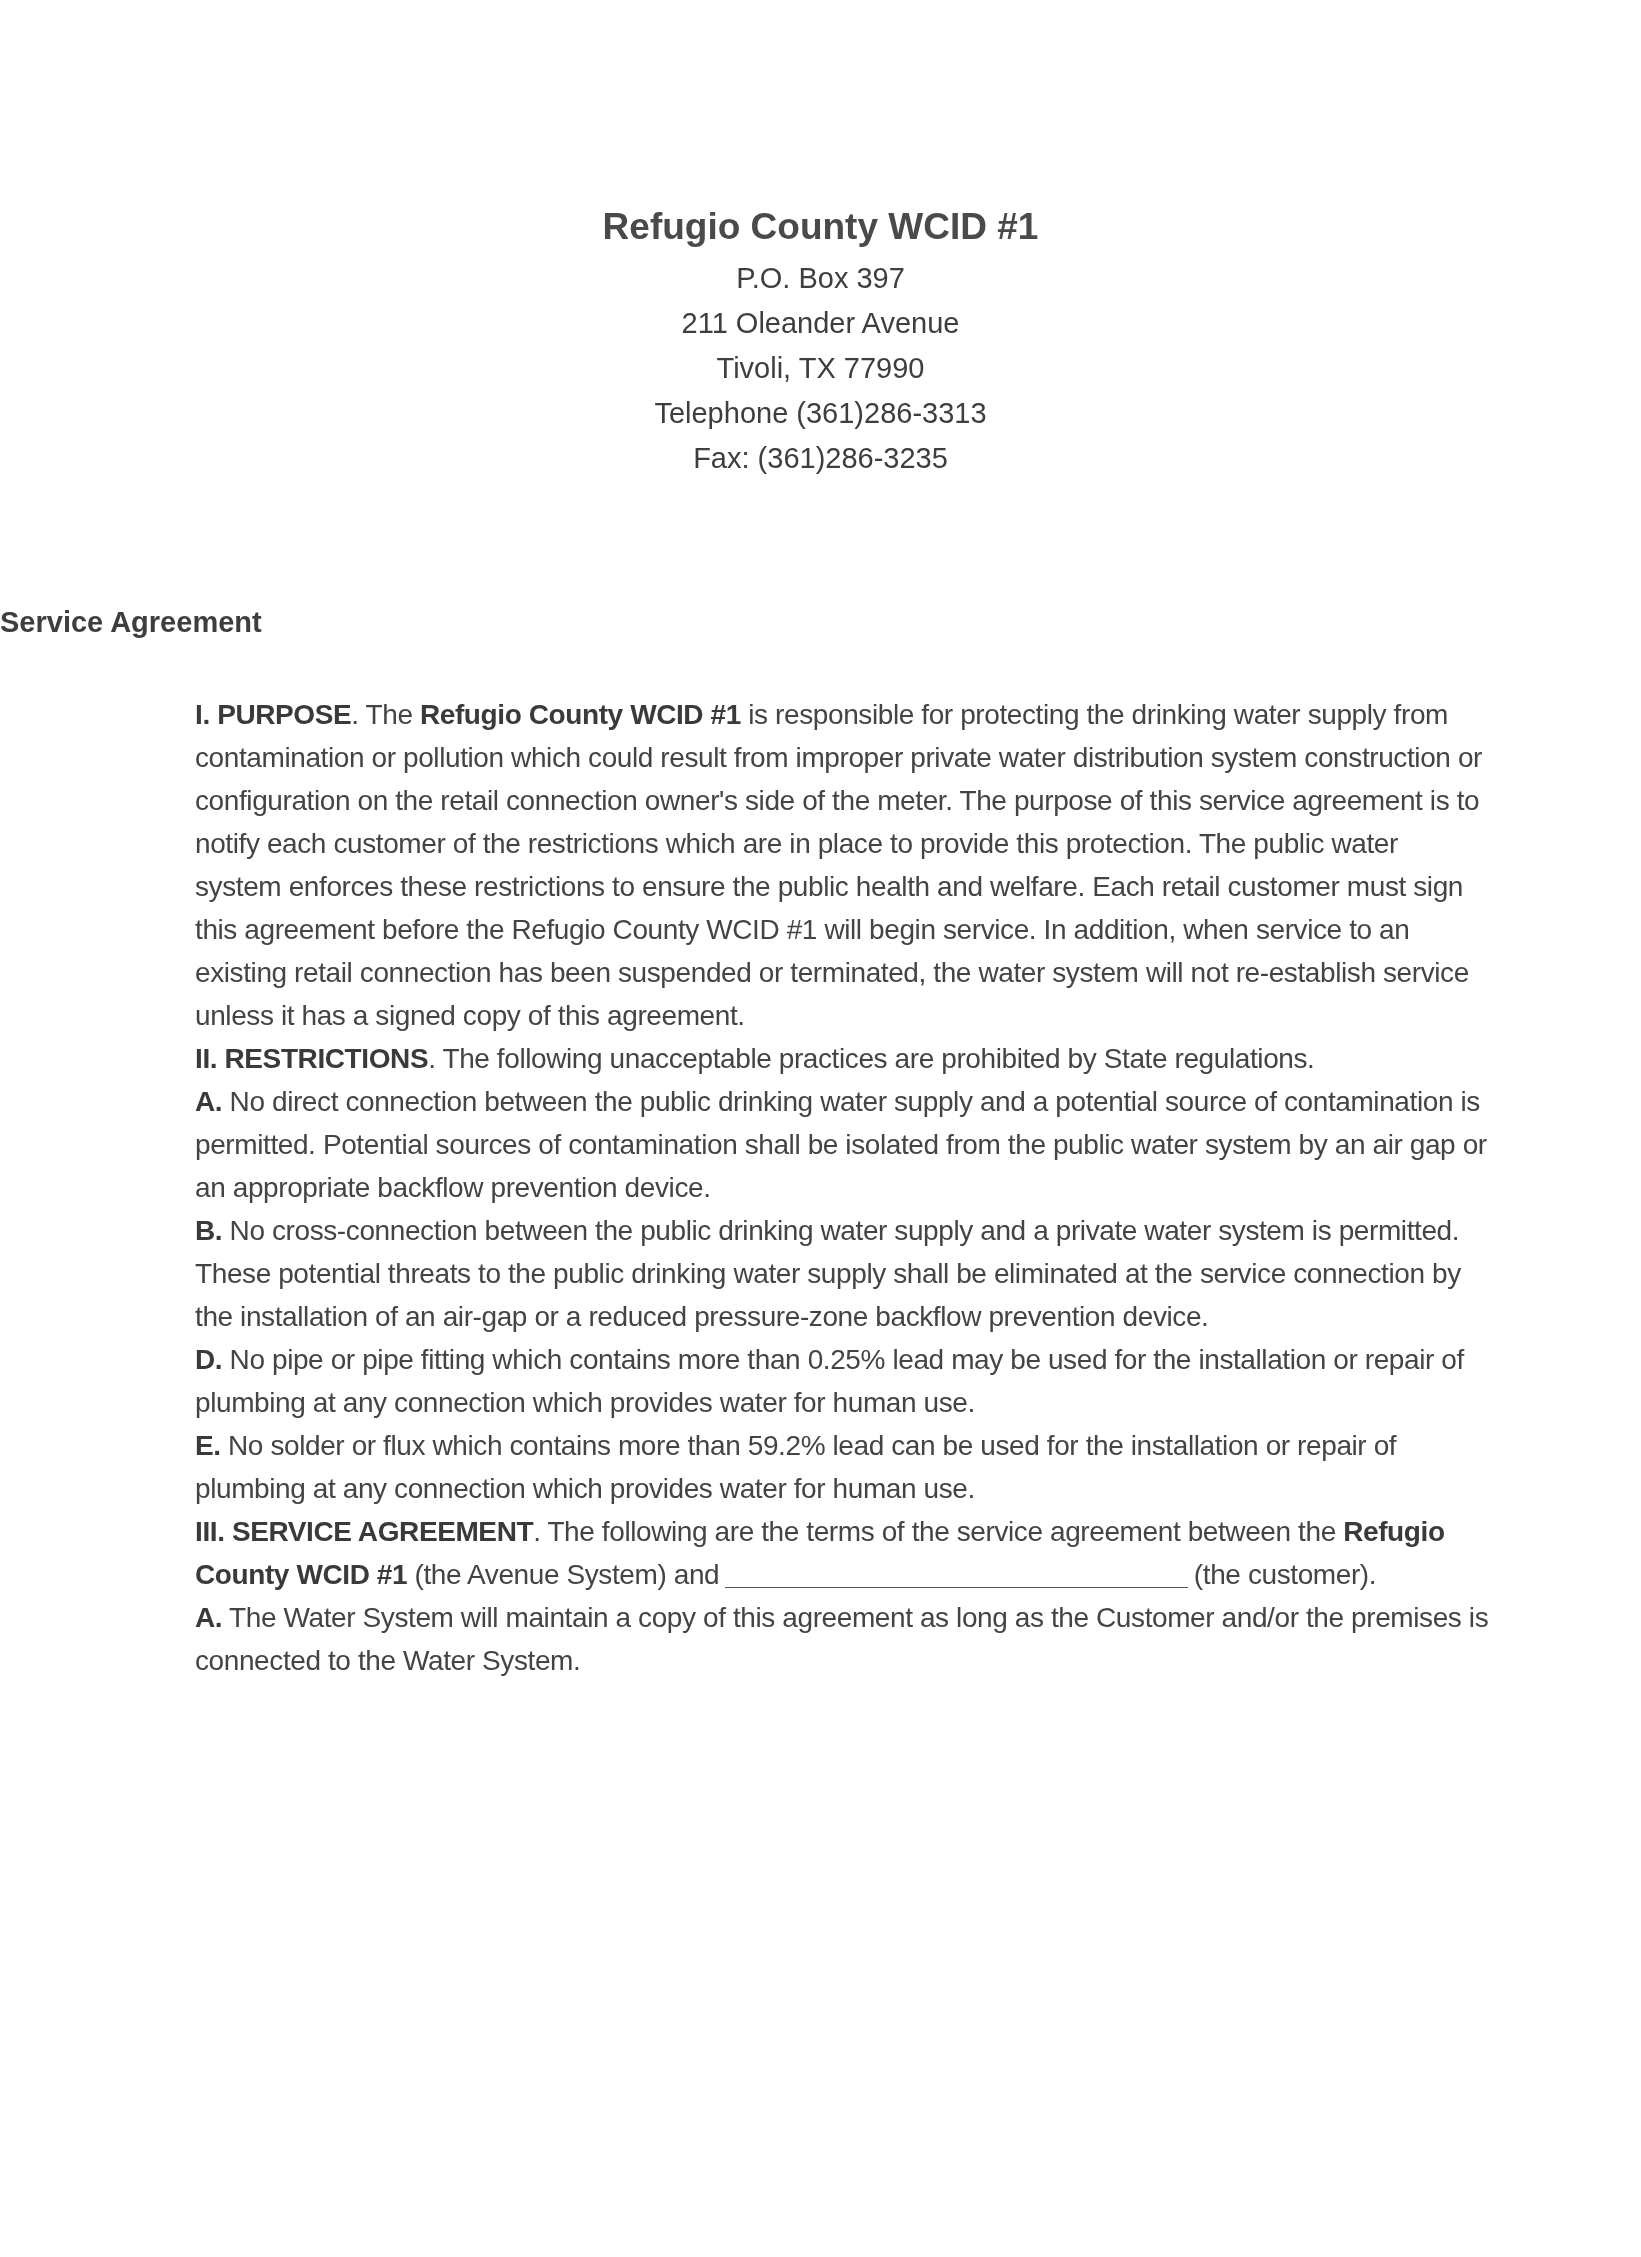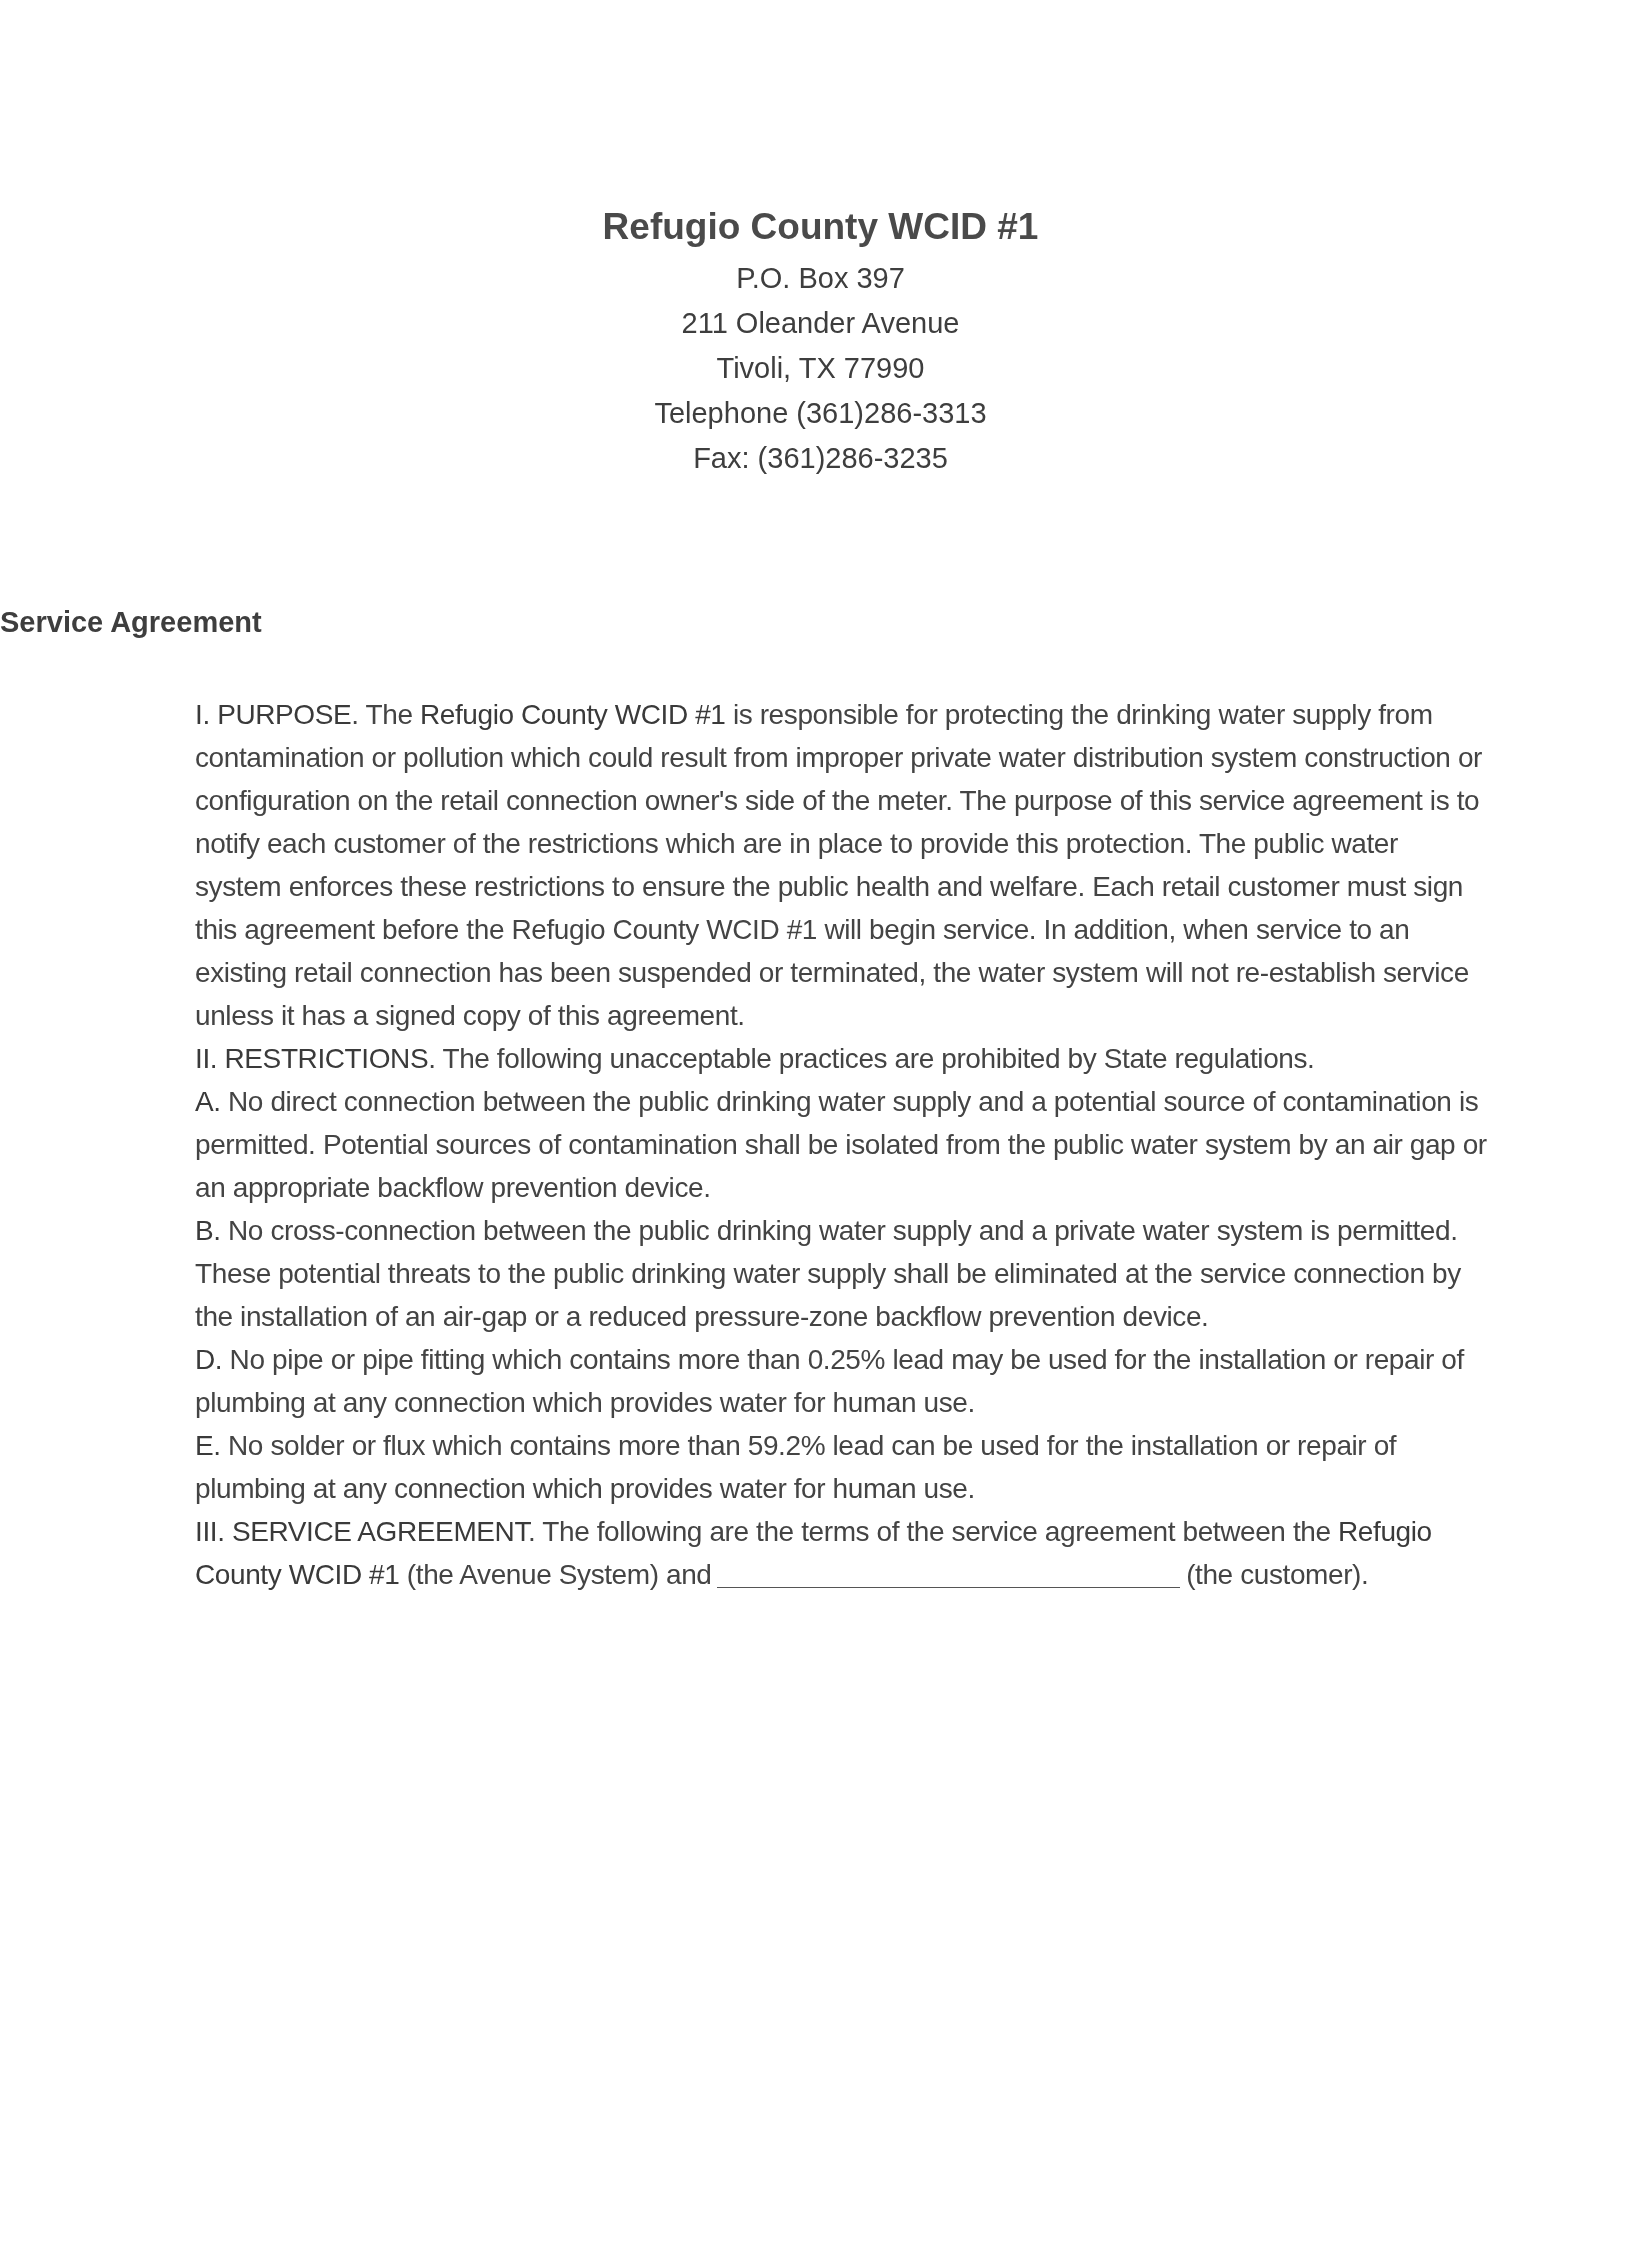--- a/index.html
+++ b/index.html
@@ -7,21 +7,21 @@
            font-family: "Liberation Sans", sans-serif; color: #3e3e3e; }
     .header { position: absolute; left: 0; width: 1641px; top: 198px; text-align: center; }
     .org-title { font-weight: bold; font-size: 37px; color: #4a4a4a; line-height: 58px; margin: 0; }
     .addr-line { font-size: 29px; line-height: 45px; color: #3e3e3e; }
     .email-link { color: #3a8fc4; text-decoration: underline; }
     .doc-title { position: absolute; left: 0; width: 1641px; top: 606px; text-align: left;
                  font-weight: bold; font-size: 29px; color: #3e3e3e; }
     .body { position: absolute; left: 195px; top: 693px; width: 1294px;
             font-size: 28px; line-height: 43px; color: #444; letter-spacing: -0.4px; }
     .body p { margin: 0; }
-    .b { font-weight: normal; color: #3a3a3a; text-align: right; }
+    .b { font-weight: bold; color: #3a3a3a; text-align: right; }
     .blank { display: inline-block; width: 463px; border-bottom: 1.9px solid #555; height: 29px; vertical-align: -3.9px; margin: 0 5.8px; }
   </style>
 </head>
 <body>
 
 <div class="header">
   <div class="org-title">Refugio County WCID #1</div>
   <div class="addr-line">P.O. Box 397</div>
   <div class="addr-line">211 Oleander Avenue</div>
   <div class="addr-line">Tivoli, TX 77990</div>
@@ -34,14 +34,15 @@
 <div class="body">
   <p><span class="b">I. PURPOSE</span><span>. The </span><span class="b">Refugio County WCID #1</span><span> is responsible for protecting the drinking water supply from contamination or pollution which could result from improper private water distribution system construction or configuration on the retail connection owner's side of the meter. The purpose of this service agreement is to notify each customer of the restrictions which are in place to provide this protection. The public water system enforces these restrictions to ensure the public health and welfare. Each retail customer must sign this agreement before the Refugio County WCID #1 will begin service. In addition, when service to an existing retail connection has been suspended or terminated, the water system will not re-establish service unless it has a signed copy of this agreement.</span></p>
 
   <p><span class="b">II. RESTRICTIONS</span><span>. The following unacceptable practices are prohibited by State regulations.</span></p>
   <p><span class="b">A.</span><span> No direct connection between the public drinking water supply and a potential source of contamination is permitted. Potential sources of contamination shall be isolated from the public water system by an air gap or an appropriate backflow prevention device.</span></p>
   <p><span class="b">B.</span><span> No cross-connection between the public drinking water supply and a private water system is permitted. These potential threats to the public drinking water supply shall be eliminated at the service connection by the installation of an air-gap or a reduced pressure-zone backflow prevention device.</span></p>
   <p><span class="b">D.</span><span> No pipe or pipe fitting which contains more than 0.25% lead may be used for the installation or repair of plumbing at any connection which provides water for human use.</span></p>
   <p><span class="b">E.</span><span> No solder or flux which contains more than 59.2% lead can be used for the installation or repair of plumbing at any connection which provides water for human use.</span></p>
 
   <p><span class="b">III. SERVICE AGREEMENT</span><span>. The following are the terms of the service agreement between the </span><span class="b">Refugio County WCID #1</span><span> (the Avenue System) and</span><span class="blank"></span><span>(the customer).</span></p>
+  <p><span class="b">A.</span><span> The Water System will maintain a copy of this agreement as long as the Customer and/or the premises is connected to the Water System.</span></p>
 </div>
 
 
 </body></html>

